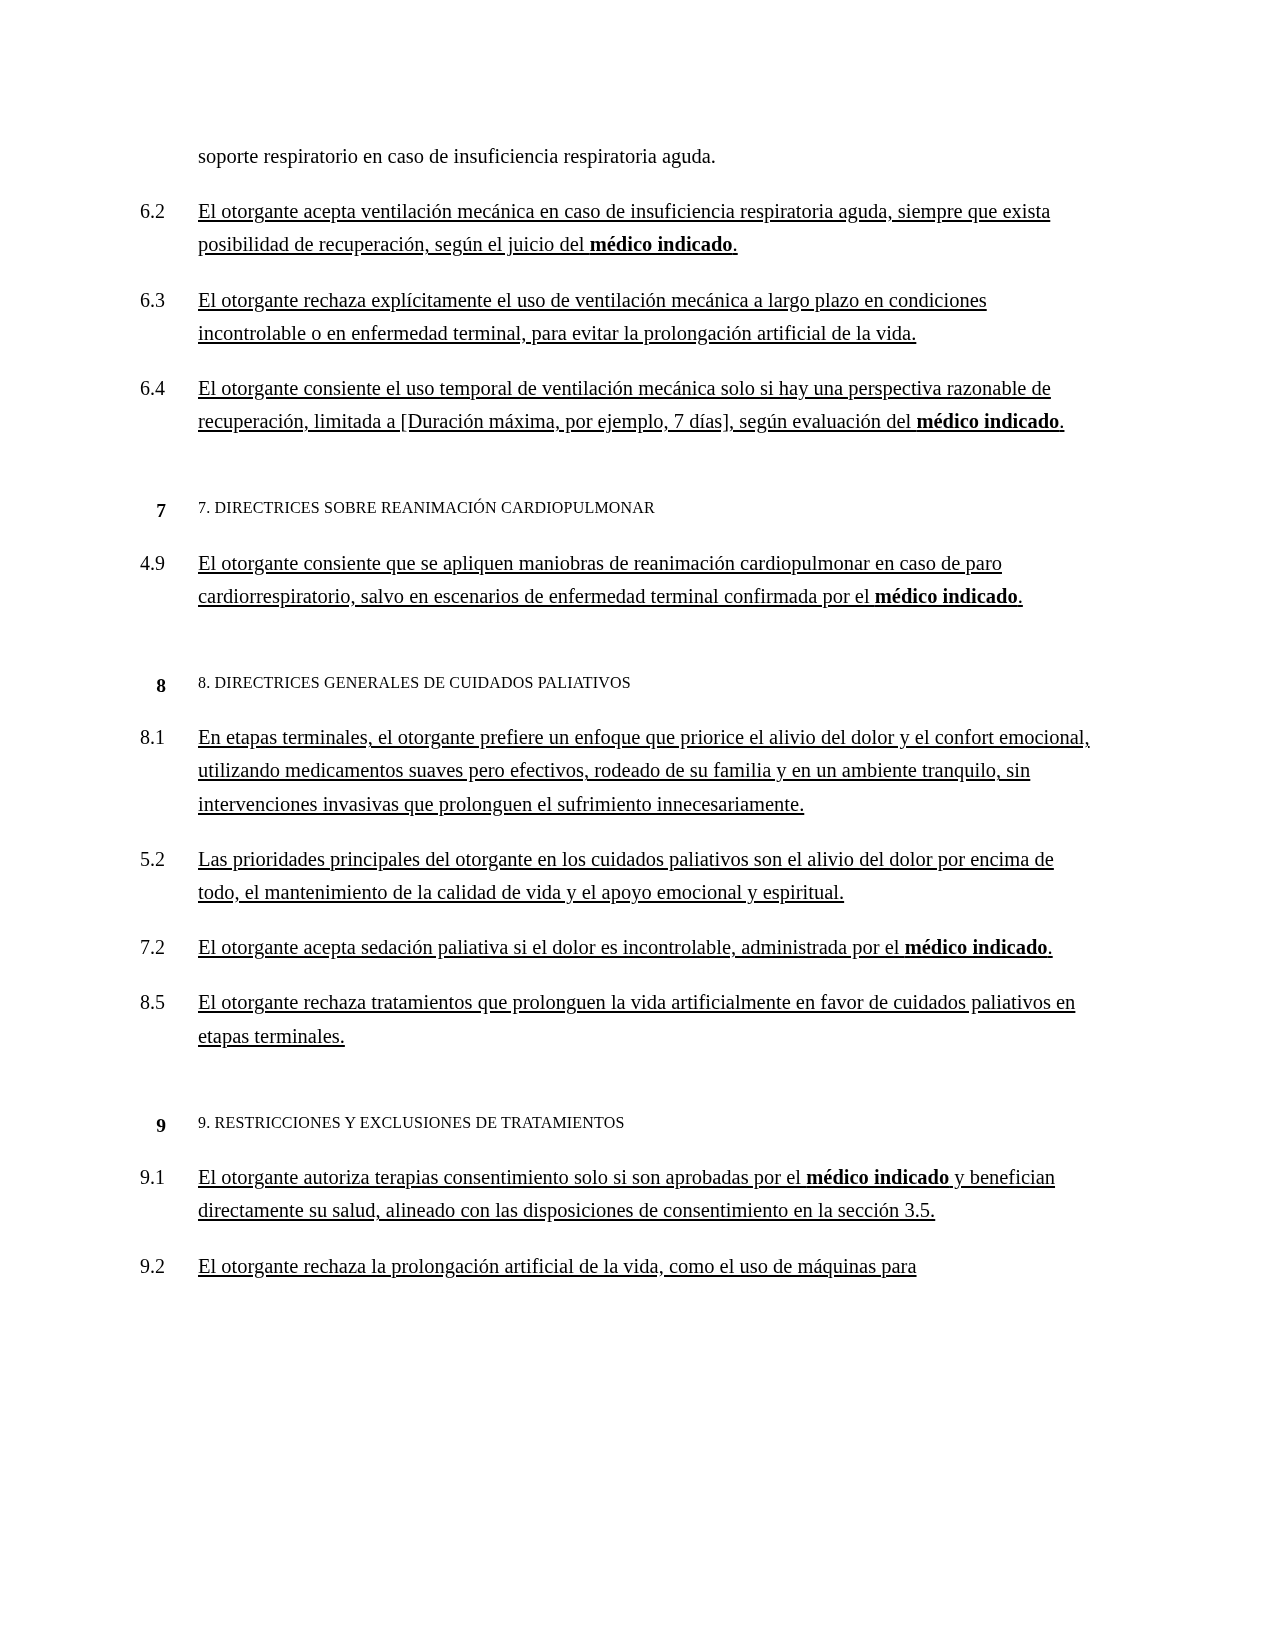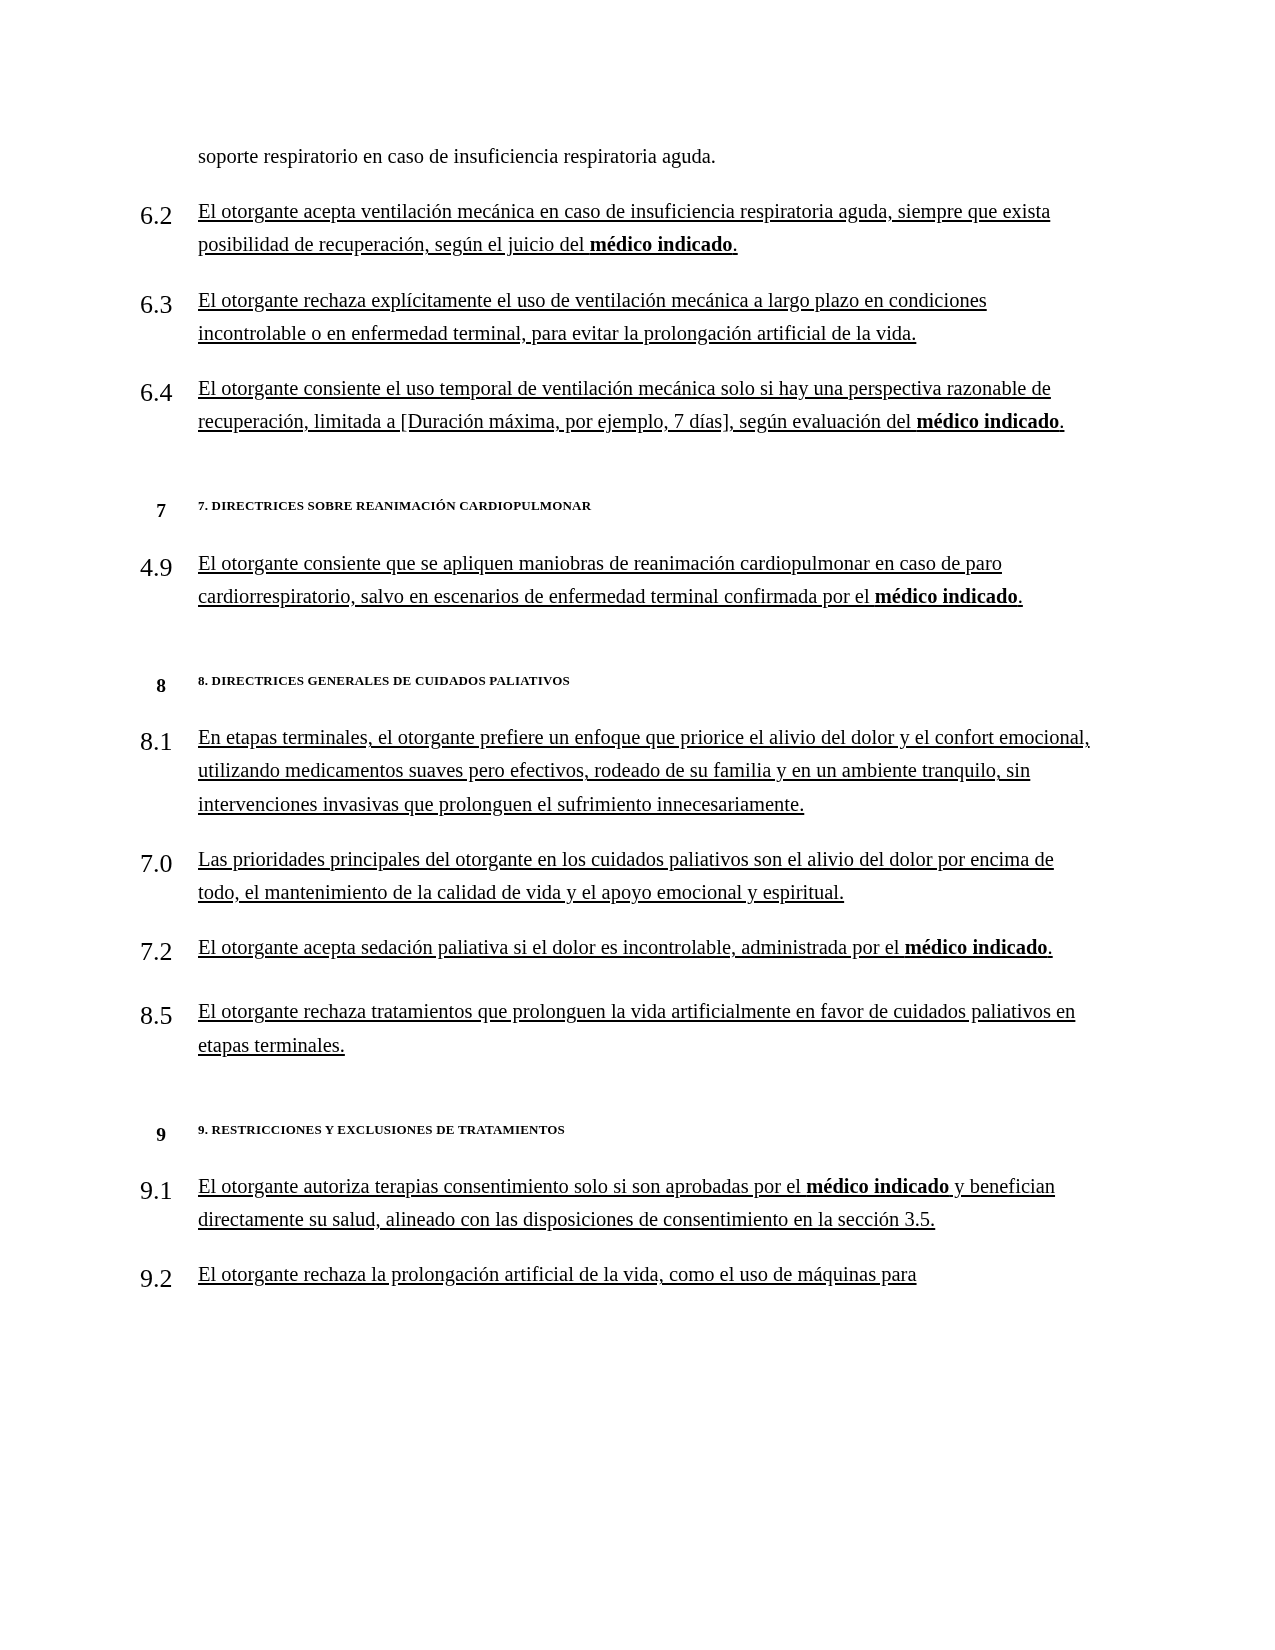--- a/index.html
+++ b/index.html
@@ -37,21 +37,21 @@
 
   
   .item {
     display: flex;
     align-items: flex-start;
     margin-top: 22px;
   }
   .item-num {
     flex: 0 0 58px;
     width: 58px;
-    font-size: 26px;
+    font-size: 20px;
     line-height: 1.62;
     text-align: left;
     padding-right: 0;
     box-sizing: border-box;
   }
   .item-text {
     flex: 1 1 auto;
     font-size: 20.5px;
     line-height: 1.62;
     text-align: left;
@@ -75,22 +75,22 @@
     width: 58px;
     font-size: 19.5px;
     font-weight: 700;
     line-height: 1.55;
     text-align: center;
     box-sizing: border-box;
     padding-right: 16px;
   }
   .heading-text {
     flex: 1 1 auto;
-    font-size: 13px;
-    font-weight: 700;
+    font-size: 16px;
+    font-weight: 400;
     line-height: 1.55;
     letter-spacing: 0.2px;
   }
   .after-heading {
     margin-top: 20px;
   }
 </style>
 </head>
 <body>
 
@@ -126,21 +126,21 @@
           <div class="heading">
             <div class="heading-num">8</div>
             <div class="heading-text">8. DIRECTRICES GENERALES DE CUIDADOS PALIATIVOS</div>
           </div>
         </div>
         <div class="item after-heading">
           <div class="item-num">8.1</div>
           <div class="item-text"><span>En etapas terminales, el otorgante prefiere un enfoque que priorice el alivio del dolor y el confort emocional, utilizando medicamentos suaves pero efectivos, rodeado de su familia y en un ambiente tranquilo, sin intervenciones invasivas que prolonguen el sufrimiento innecesariamente.</span></div>
         </div>
         <div class="item">
-          <div class="item-num">7.0</div>
+          <div class="item-num">5.2</div>
           <div class="item-text"><span>Las prioridades principales del otorgante en los cuidados paliativos son el alivio del dolor por encima de todo, el mantenimiento de la calidad de vida y el apoyo emocional y espiritual.</span></div>
         </div>
         <div class="item">
           <div class="item-num">7.2</div>
           <div class="item-text"><span>El otorgante acepta sedación paliativa si el dolor es incontrolable, administrada por el </span><b>médico indicado</b><span>.</span></div>
         </div>
         <div class="item">
           <div class="item-num">8.5</div>
           <div class="item-text"><span>El otorgante rechaza tratamientos que prolonguen la vida artificialmente en favor de cuidados paliativos en etapas terminales.</span></div>
         </div>

